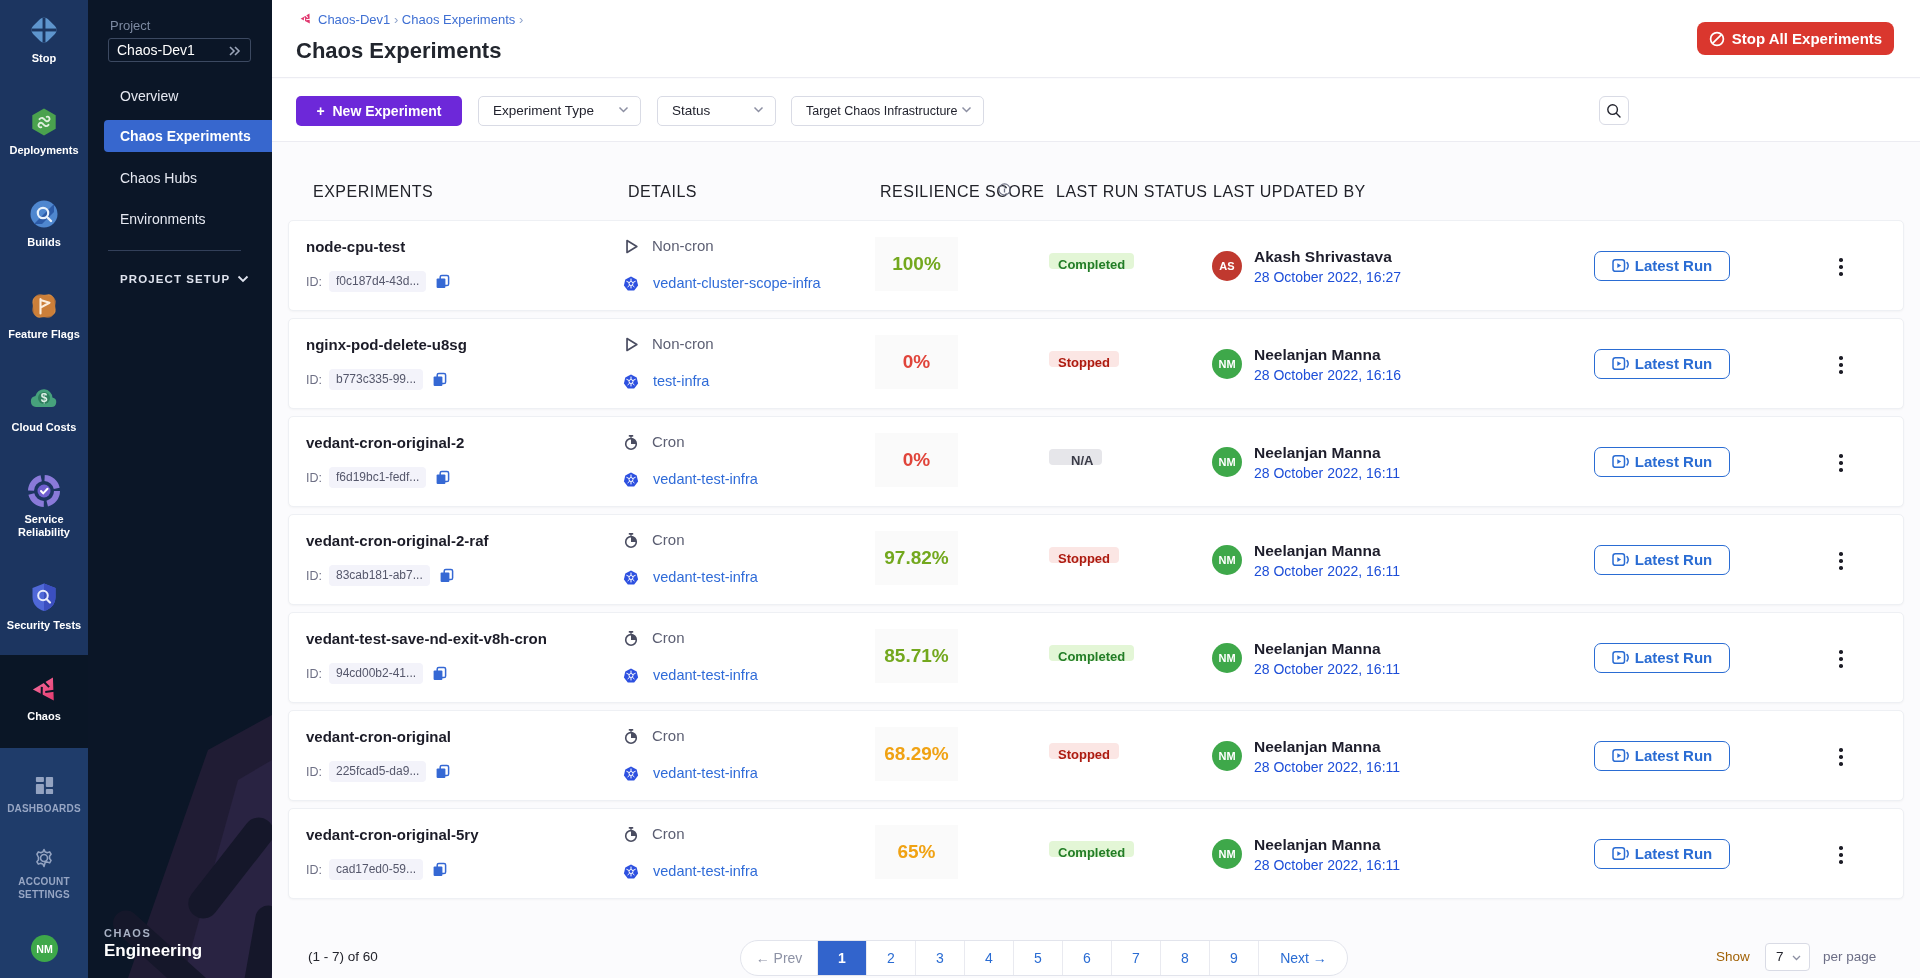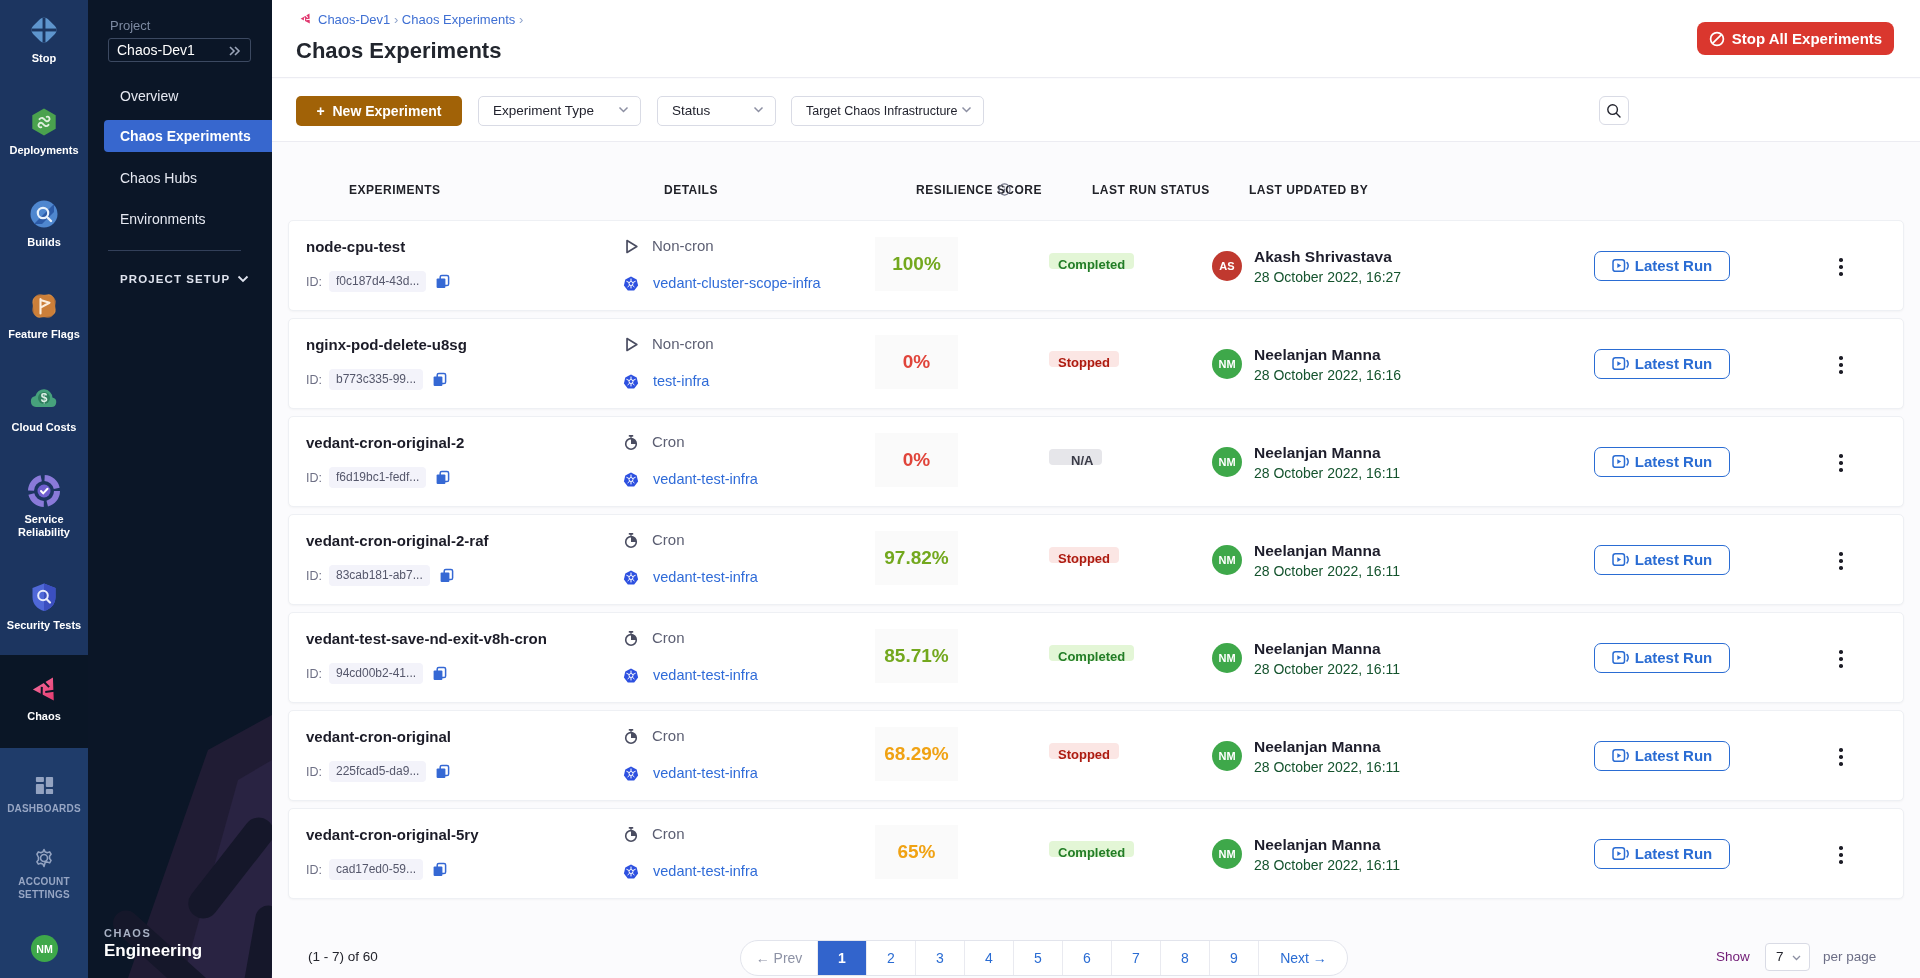--- a/index.html
+++ b/index.html
@@ -24,54 +24,54 @@
   #pnav .chaoseng1 { position:absolute; left:16px; top:927px; font-size:11px; letter-spacing:1.5px; color:#a8b1c4; font-weight:bold;}
   #pnav .chaoseng2 { position:absolute; left:16px; top:941px; font-size:17px; color:#fff; font-weight:bold; }
   
   #main { position:absolute; left:272px; top:0; width:1648px; height:978px; background:#fbfbfd; }
   #hdr { position:absolute; left:0; top:0; width:1648px; height:78px; background:#fff; border-bottom:1px solid #ececf2; }
   #tbar { position:absolute; left:0; top:79px; width:1648px; height:63px; background:#fff; border-bottom:1px solid #ececf2; }
   .crumb { position:absolute; top:12px; font-size:13px; color:#3e6fd3; }
   .crumbsep { color:#8fa4cc; }
   #title { position:absolute; left:24px; top:38px; font-size:22px; font-weight:bold; color:#22262e; }
   #stopbtn { position:absolute; left:1425px; top:22px; width:197px; height:33px; background:#da372e; border-radius:8px; color:#fff; font-size:15px; font-weight:bold; line-height:33px; text-align:center; }
-  #newexp { position:absolute; left:24px; top:17px; width:166px; height:30px; background:#a16207; border-radius:5px; color:#fff; font-size:14px; font-weight:bold; line-height:30px; text-align:center; }
+  #newexp { position:absolute; left:24px; top:17px; width:166px; height:30px; background:#6d28d9; border-radius:5px; color:#fff; font-size:14px; font-weight:bold; line-height:30px; text-align:center; }
   .drop { position:absolute; top:17px; height:30px; background:#fff; border:1px solid #d9dbe5; border-radius:5px; font-size:13.5px; color:#22232e; line-height:28px; padding-left:14px; }
   .drop .chev { position:absolute; right:11px; top:9px; }
   #searchbox { position:absolute; left:1327px; top:17px; width:30px; height:29px; border:1px solid #d9dbe5; border-radius:6px; background:#fff; }
   #datebox { position:absolute; left:1373px; top:16px; width:267px; height:31px; border:1.5px solid #2a6cd3; border-radius:8px; background:#fff; color:#2a6cd3; font-size:15px; font-weight:bold; line-height:28px; }
   
-  .thead { position:absolute; top:183px; font-size:12px; font-weight:bold; color:#212229; letter-spacing:.5px;margin-left:36px; }
+  .thead { position:absolute; top:183px; font-size:16px; font-weight:normal; color:#212229; letter-spacing:.5px; }
   .card { position:absolute; left:16px; width:1616px; height:91px; background:#fff; border:1px solid #eef0f4; border-radius:5px; box-shadow:0 1px 2px rgba(40,41,61,.04); }
   .rname { position:absolute; left:17px; top:17px; font-size:15px; font-weight:bold; color:#1c1c28; }
   .idrow { position:absolute; left:17px; top:50px; display:flex; align-items:center; }
   .idrow .idlab { font-size:12.5px; color:#6e7085; margin-right:7px; }
   .idrow .idchip { background:#f3f3fa; border-radius:4px; font-size:12px; color:#55576b; padding:3px 7px 4px; margin-right:9px; }
   .idrow svg { display:block; }
   .dic1 { position:absolute; left:334px; top:17px; }
   .dic2 { position:absolute; left:334px; top:55px; }
   .dlab { position:absolute; left:363px; top:16px; font-size:15px; color:#5c5f73; }
   .dlink { position:absolute; left:364px; top:54px; font-size:14.5px; color:#2f6bd8; }
   .score { position:absolute; left:586px; top:16px; width:83px; height:54px; background:#fafafa; text-align:center; font-size:19px; font-weight:bold; line-height:54px; }
   .sgreen { color:#73a81e; } .sred { color:#e0443a; } .samber { color:#f0a213; }
   .chip { position:absolute; left:760px; top:32px; height:16px; border-radius:4px; font-size:13px; font-weight:bold; line-height:24px; padding:0 9px; }
   .cgreen { background:#e3f6d6; color:#227d26; }
   .cred { background:#fbe6e4; color:#ad1b10; }
   .cgray { background:#e6e6ea; color:#3a3b47;padding-left:22px; }
   .av { position:absolute; left:923px; top:30px; width:30px; height:30px; border-radius:50%; color:#fff; font-size:11px; font-weight:bold; text-align:center; line-height:30px; }
   .uname { position:absolute; left:965px; top:27px; font-size:15.5px; font-weight:bold; color:#1d1d2b; }
-  .udate { position:absolute; left:965px; top:48px; font-size:14px; color:#14532d; }
+  .udate { position:absolute; left:965px; top:48px; font-size:14px; color:#1d4ed8; }
   .lrbtn { position:absolute; left:1305px; top:30px; width:136px; height:30px; border:1.5px solid #2a6cd3; border-radius:7px; color:#2a6cd3; font-size:15px; font-weight:bold; line-height:27px; text-align:center; background:#fff; }
   .kebab { position:absolute; left:1550px; top:37px; width:4px; height:18px; }
   .kebab i { display:block; width:3.6px; height:3.6px; border-radius:50%; background:#1d1d27; margin-bottom:3.4px; }
   
   #pgleft { position:absolute; left:36px; top:949px; font-size:13.5px; color:#23242c; }
   #pgbox { position:absolute; left:468px; top:940px; width:608px; height:36px; border:1px solid #e2e4ec; border-radius:18px; background:#fff; }
   .pgc { position:absolute; top:0; height:34px; line-height:34px; text-align:center; font-size:14px; color:#2a6cd3; border-left:1px solid #e9eaf0; }
-  #pgshow { position:absolute; top:949px; left:1444px; font-size:13.5px; color:#701a75; }
+  #pgshow { position:absolute; top:949px; left:1444px; font-size:13.5px; color:#a16207; }
   #pgsel { position:absolute; left:1493px; top:943px; width:45px; height:28px; border:1px solid #d9dbe5; border-radius:4px; background:#fff; font-size:13.5px; color:#23242c; line-height:26px; padding-left:10px; }
   #pgper { position:absolute; left:1551px; top:949px; font-size:13.5px; color:#6b6d85; }
 </style>
 </head>
 <body>
 <div id="lnav">
   <div class="bot"></div>
   <div class="sel"></div>
   <div class="mod" style="top:14px;">
     <svg width="32" height="32" viewBox="0 0 32 32">

